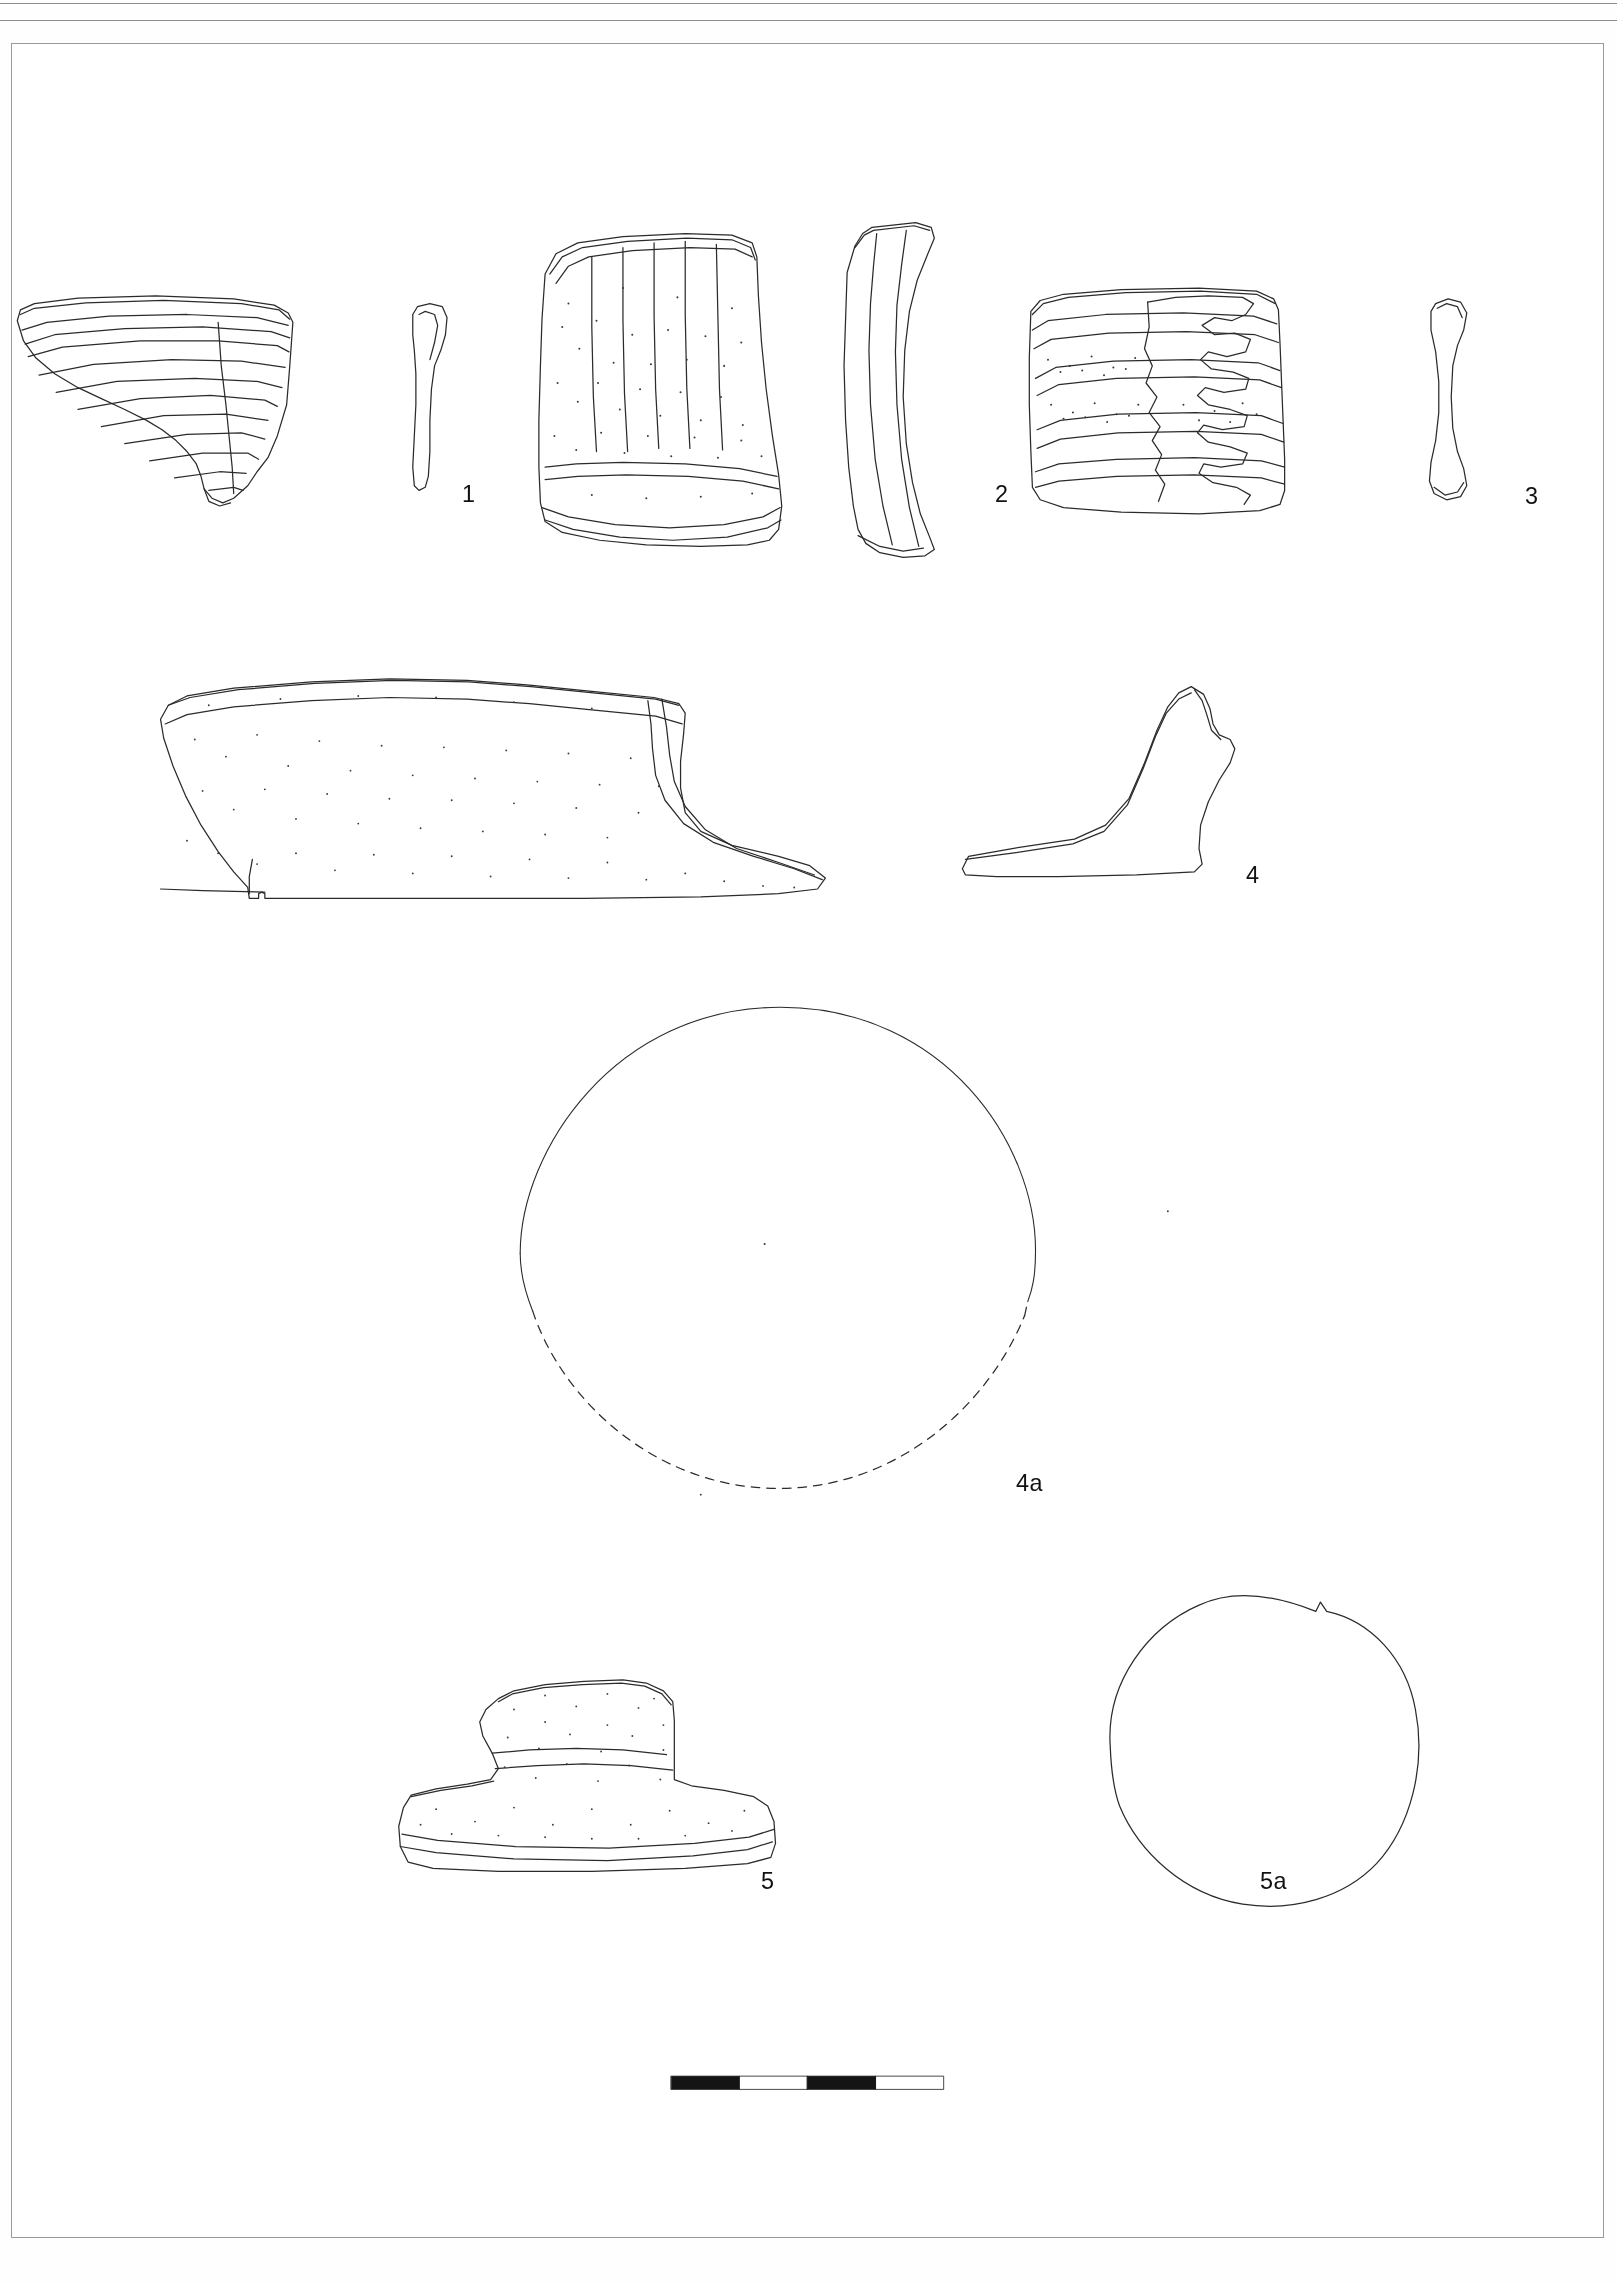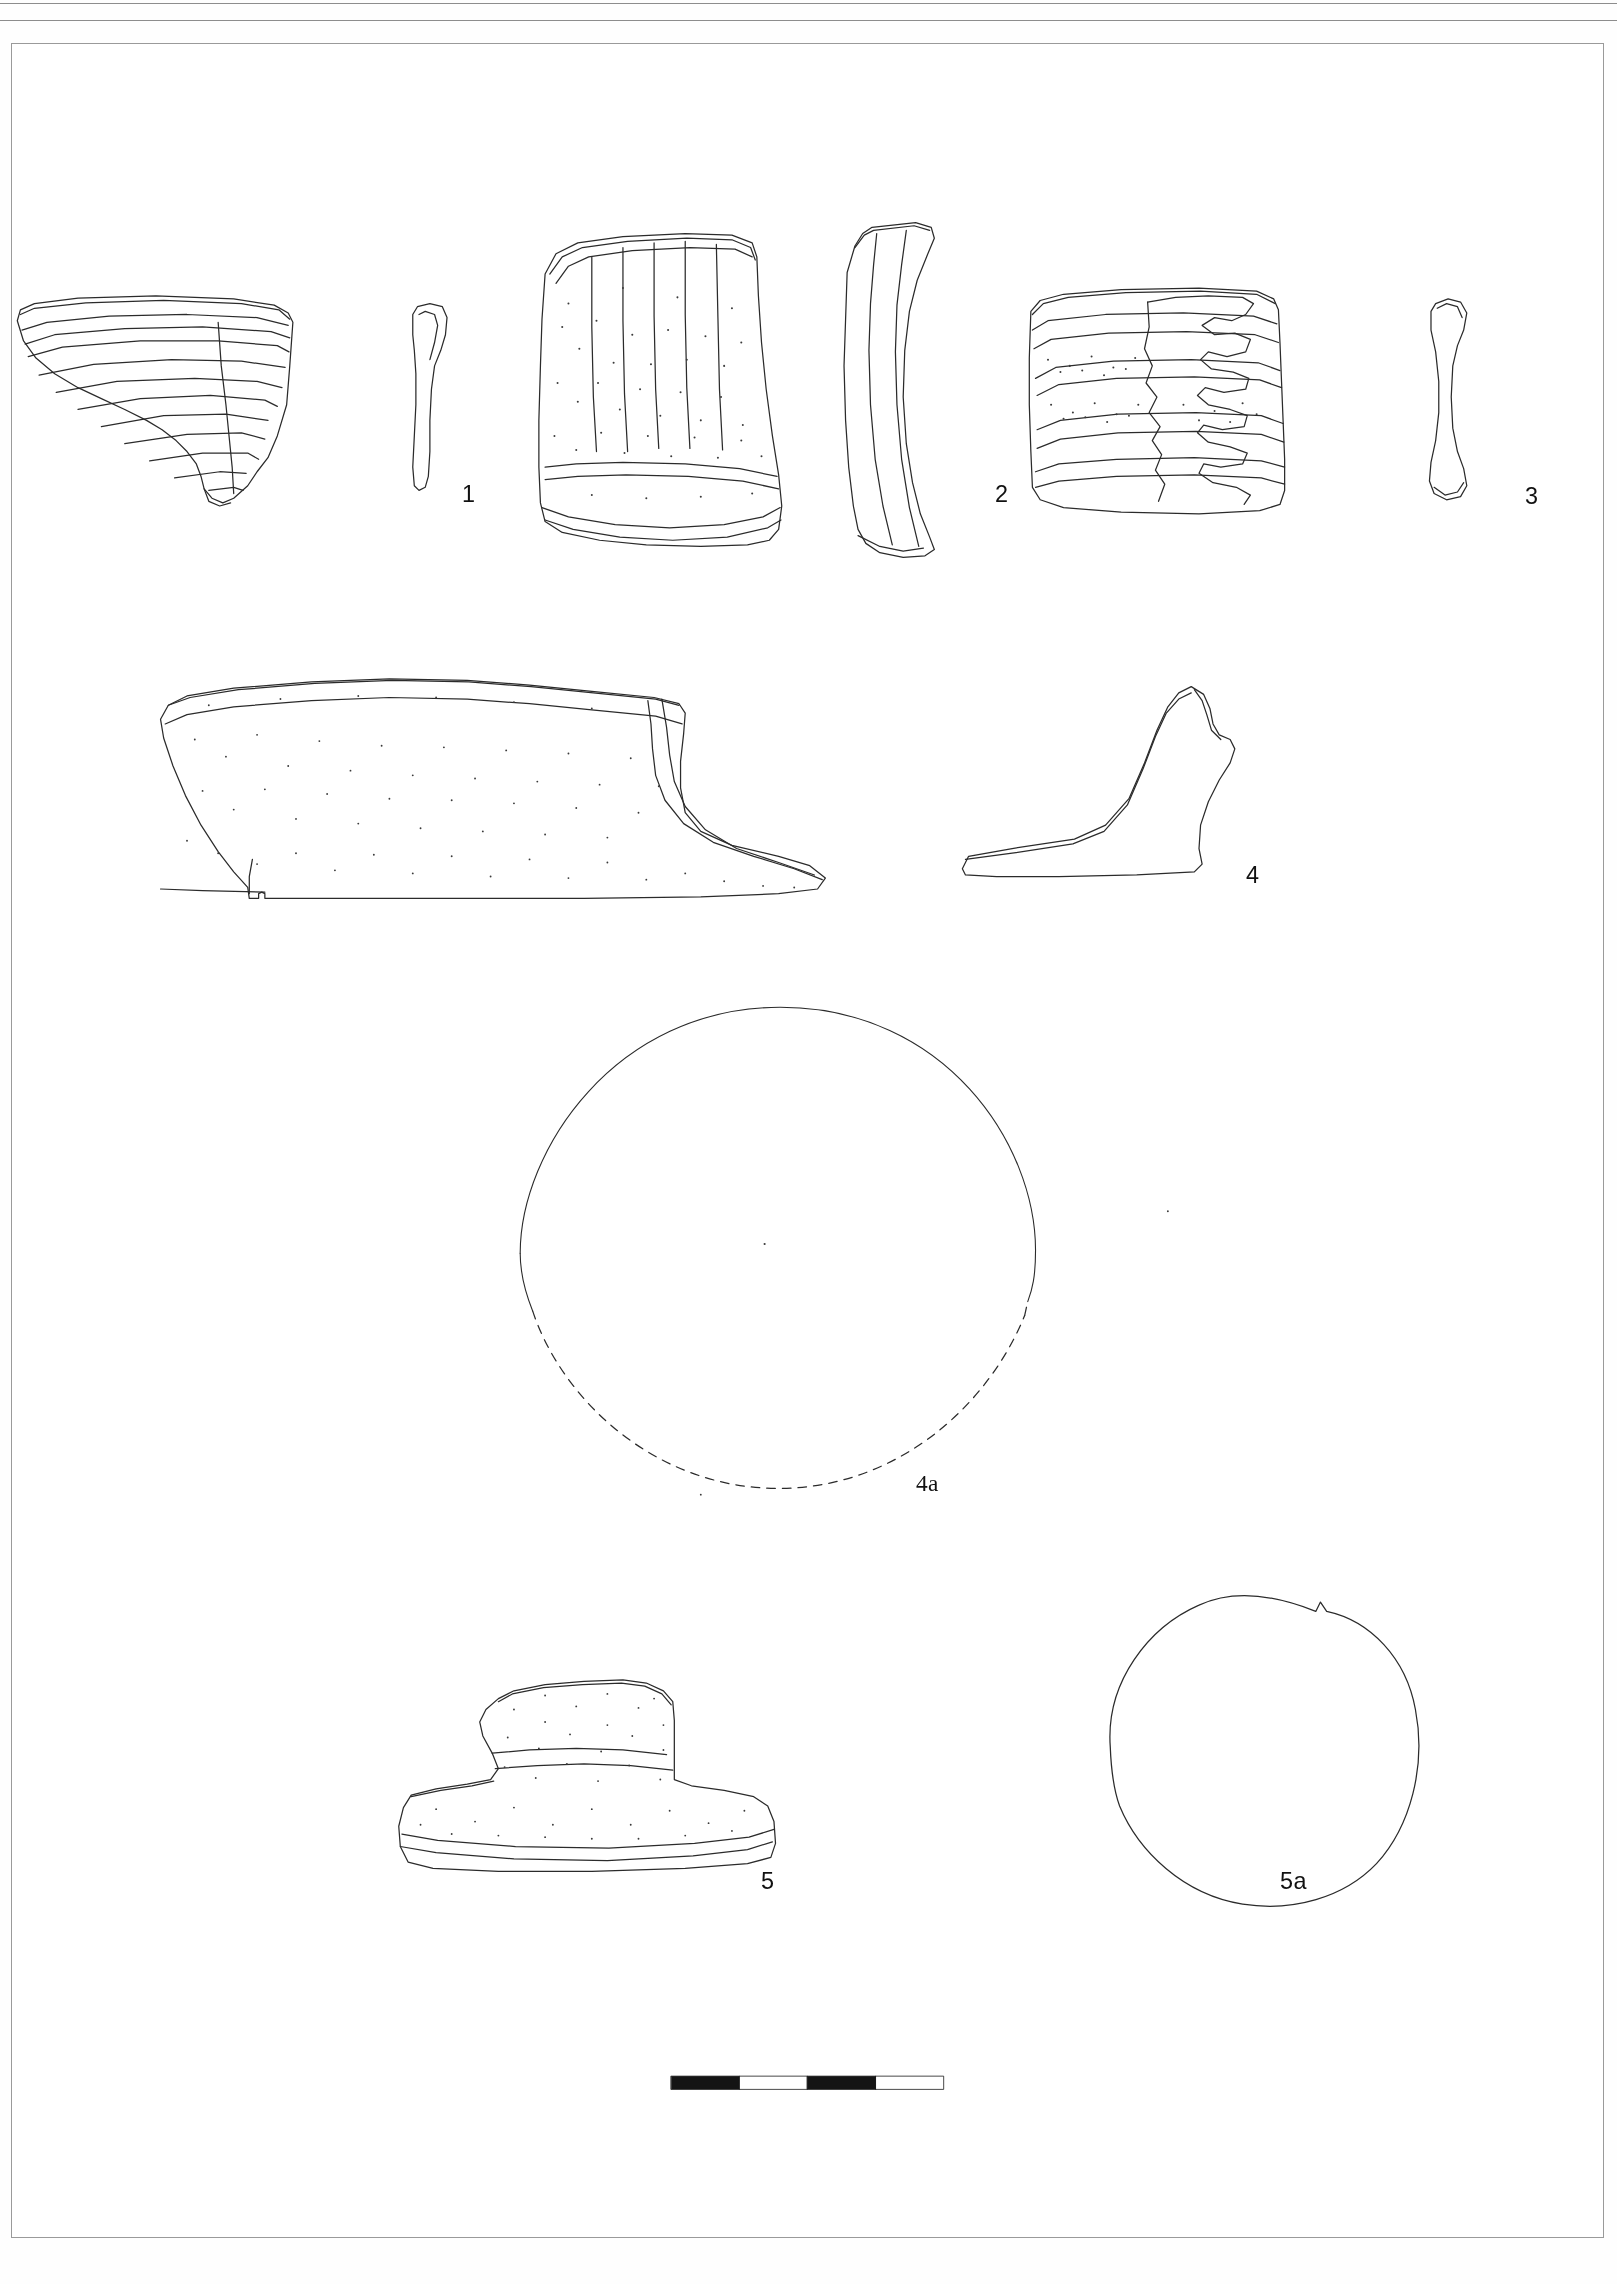--- a/index.html
+++ b/index.html
@@ -394,18 +394,18 @@
         <rect x="1125" y="2667" width="87" height="17" fill="#ffffff" stroke="#141414" stroke-width="1"></rect>
       </g>
 
     </g>
   </svg>
 
   <div class="fig-label" style="left:462px; top:481px;">1</div>
   <div class="fig-label" style="left:995px; top:481px;">2</div>
   <div class="fig-label" style="left:1525px; top:483px;">3</div>
   <div class="fig-label" style="left:1246px; top:862px;">4</div>
-  <div class="fig-label" style="left:916px; top:1470px;font-family:Liberation Serif, serif;">4a</div>
+  <div class="fig-label" style="left:1016px; top:1470px;">4a</div>
   <div class="fig-label" style="left:761px; top:1868px;">5</div>
-  <div class="fig-label" style="left:1260px; top:1868px;margin-left:20px;">5a</div>
+  <div class="fig-label" style="left:1260px; top:1868px;">5a</div>
 
 </div>
 
 
 </body></html>

